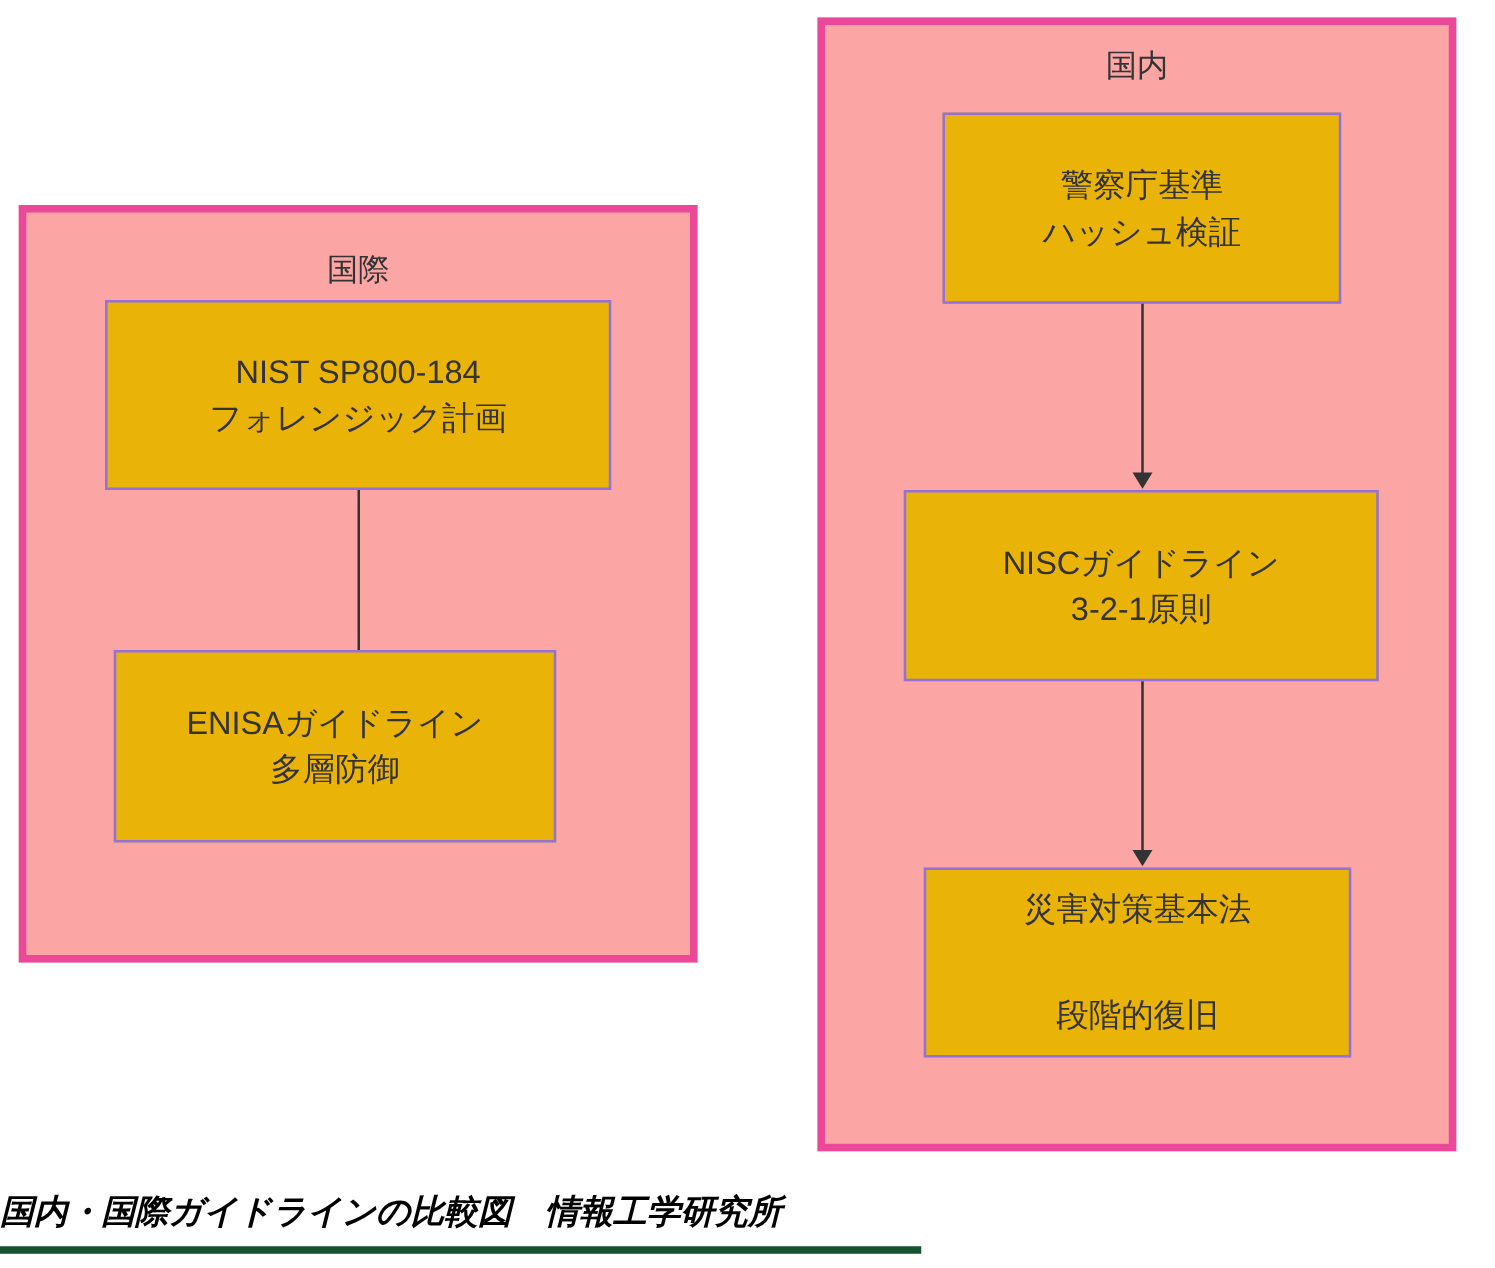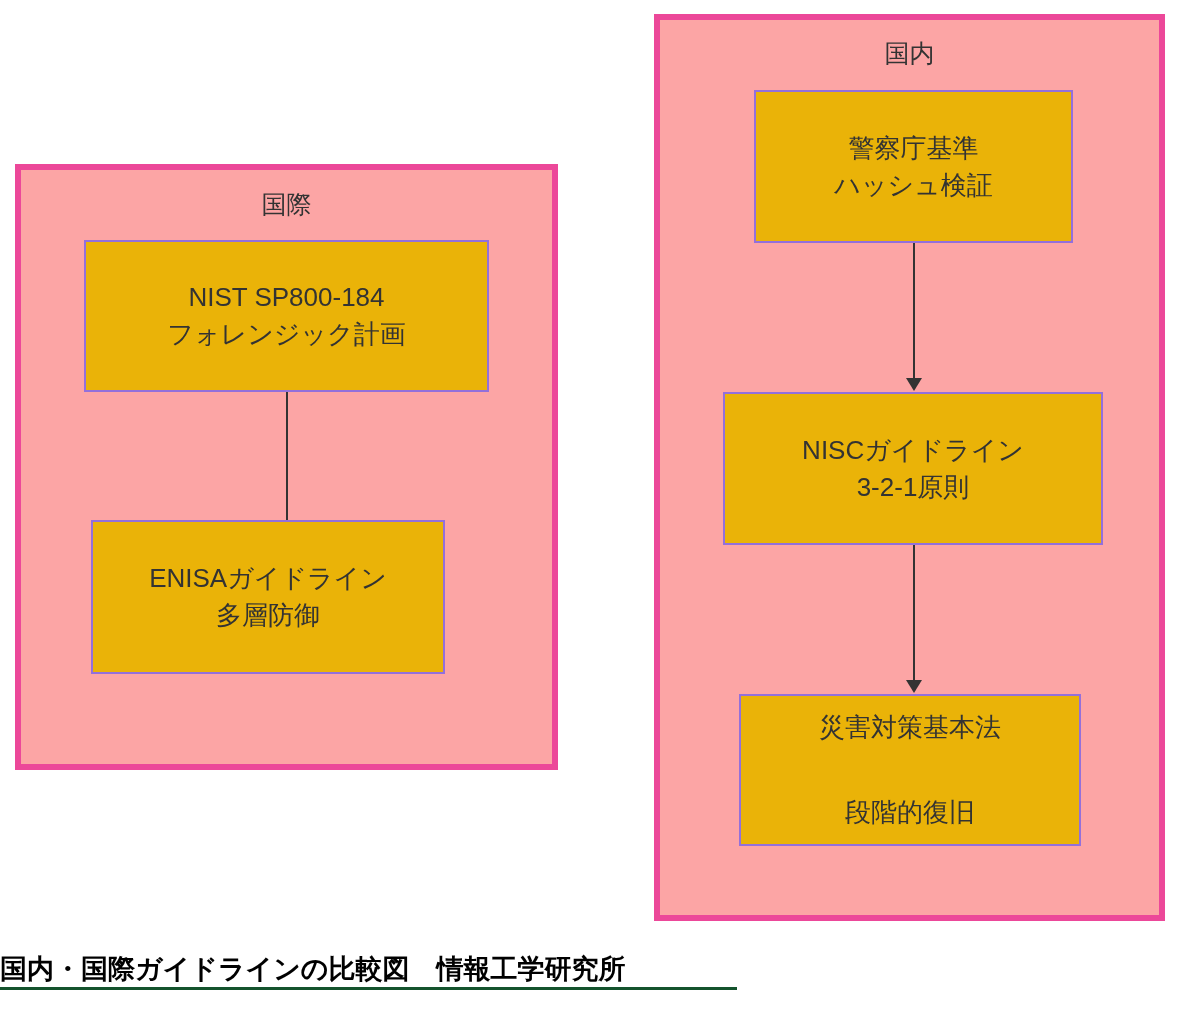--- a/index.html
+++ b/index.html
@@ -67,32 +67,33 @@
     border-top: 13px solid #333333;
   }
   .caption {
     position: absolute;
     left: 0;
     font-size: 27px;
     font-weight: bold;
     color: #000000;
     white-space: nowrap;
     letter-spacing: 0px;
-    border-bottom: 3px solid #14532d;
-    padding-bottom: 2px;
+    border-bottom: 6px solid #14532d;
+    padding-bottom: 12px;
     line-height: 1.1;
+    font-style: italic;
   }
 </style>
 </head>
 <body>
 
 <div id="canvas">
 
   <div class="cluster" style="left:15px; top:164px; width:543px; height:606px;">
-    <div class="cluster-label" style="top:22px;">国際</div>
+    <div class="cluster-label" style="top:34px;">国際</div>
   </div>
 
   <div class="node" style="left:84px; top:240px; width:405px; height:152px;">
     <span>NIST SP800-184</span>
     <span class="line2">フォレンジック計画</span>
   </div>
 
   <div class="edge" style="left:286px; top:392px; height:135px;"></div>
   <div class="arrowhead" style="left:279px; top:526px;"></div>
 

